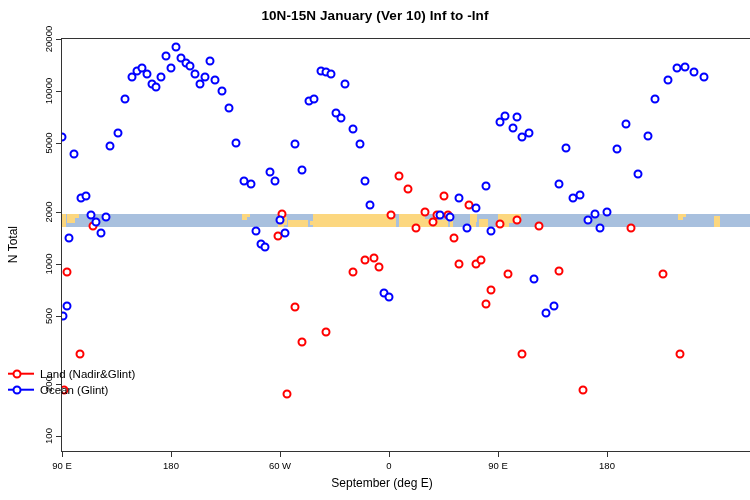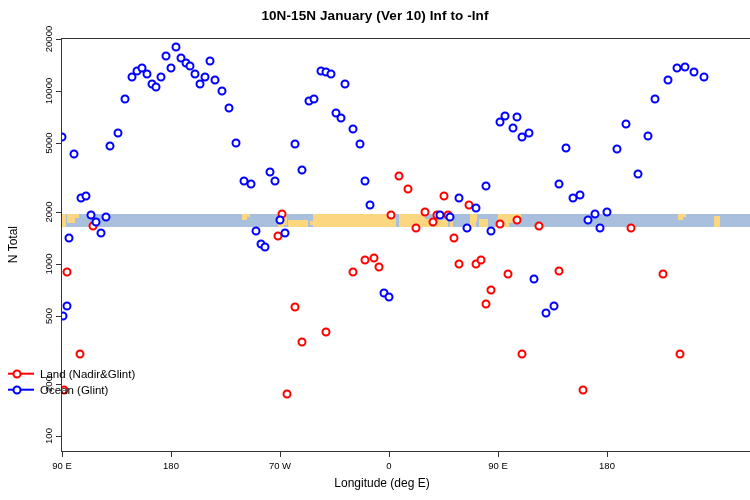--- a/index.html
+++ b/index.html
@@ -269,31 +269,31 @@
       <div class="xtick-txt" style="position: absolute; right: 100%; top: 103.945px; margin-right: 9px; font-size: 9.5px; color: rgb(0, 0, 0); white-space: nowrap; writing-mode: vertical-rl; transform: rotate(180deg) translateY(50%); transform-origin: center center; line-height: 1;">5000</div>
       <div class="ytick-line" style="top: 51.9723px;"></div>
       <div class="xtick-txt" style="position: absolute; right: 100%; top: 51.9723px; margin-right: 9px; font-size: 9.5px; color: rgb(0, 0, 0); white-space: nowrap; writing-mode: vertical-rl; transform: rotate(180deg) translateY(50%); transform-origin: center center; line-height: 1;">10000</div>
       <div class="ytick-line" style="top: 0px;"></div>
       <div class="xtick-txt" style="position: absolute; right: 100%; top: 0px; margin-right: 9px; font-size: 9.5px; color: rgb(0, 0, 0); white-space: nowrap; writing-mode: vertical-rl; transform: rotate(180deg) translateY(50%); transform-origin: center center; line-height: 1;">20000</div>
       <div class="xtick-line" style="left: 0px;"></div>
       <div class="xtick-txt" style="left: 0px;">90 E</div>
       <div class="xtick-line" style="left: 109px;"></div>
       <div class="xtick-txt" style="left: 109px;">180</div>
       <div class="xtick-line" style="left: 218px;"></div>
-      <div class="xtick-txt" style="left: 218px;">70 W</div>
+      <div class="xtick-txt" style="left: 218px;">60 W</div>
       <div class="xtick-line" style="left: 327px;"></div>
       <div class="xtick-txt" style="left: 327px;">0</div>
       <div class="xtick-line" style="left: 436px;"></div>
       <div class="xtick-txt" style="left: 436px;">90 E</div>
       <div class="xtick-line" style="left: 545px;"></div>
       <div class="xtick-txt" style="left: 545px;">180</div>
     </div>
 
   <div id="xlabel">
-    <span>Longitude (deg E)</span>
+    <span>September (deg E)</span>
   </div>
 
   <div id="legend">
       <div class="lg-row">
         <div class="lg-sym">
           <div class="lg-bar" style="background: rgb(255, 0, 0);"></div>
           <div class="lg-dot" style="border: 2.6px solid rgb(255, 0, 0);"></div>
         </div>
         <div class="lg-txt">Land (Nadir&amp;Glint)</div>
       </div>

